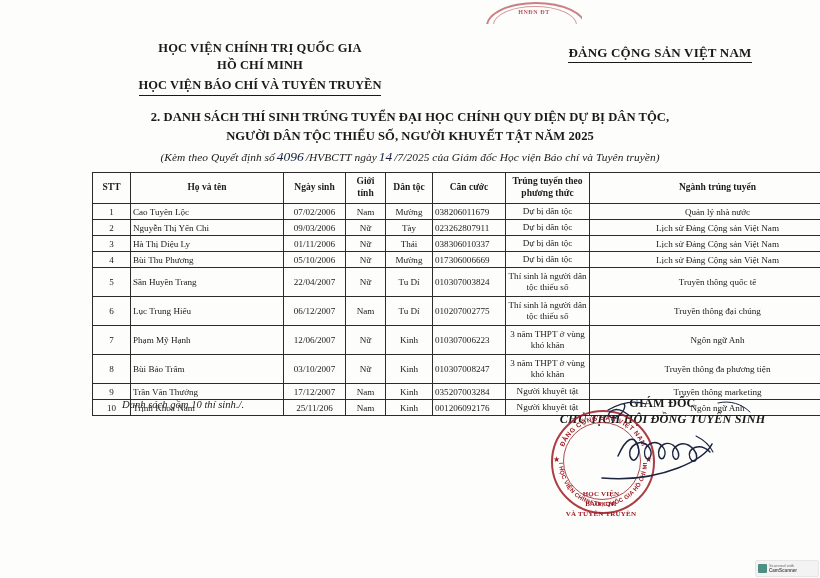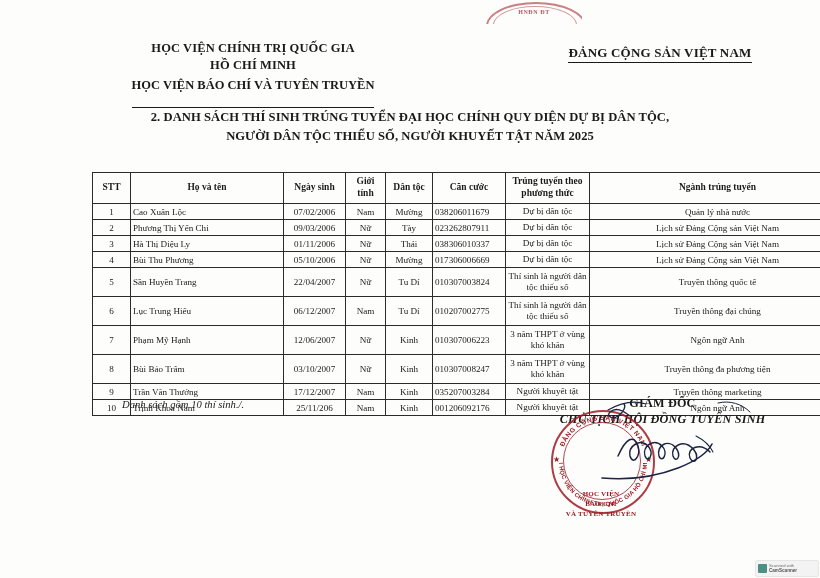--- a/index.html
+++ b/index.html
@@ -61,38 +61,38 @@
     font-size: 6px;
     letter-spacing: .6px;
     color: #9e1b24;
     font-weight: bold;
     opacity: .75;
   }
 
   
   .hdr-left {
     position: absolute;
-    left: 68px;
+    left: 75px;
     top: 40px;
     width: 370px;
     text-align: center;
     line-height: 1.32;
   }
   .hdr-left .l1,
   .hdr-left .l2 {
     font-size: 12.5px;
     font-weight: bold;
     letter-spacing: .1px;
   }
   .hdr-left .l3 {
     font-size: 12.5px;
     font-weight: bold;
     display: inline-block;
     border-bottom: 1.3px solid #1a1a1a;
-    padding-bottom: 13px;
+    padding-bottom: 1px;
     margin-top: 1px;
   }
 
   .hdr-right {
     position: absolute;
     left: 520px;
     top: 43px;
     width: 280px;
     text-align: center;
   }
@@ -314,20 +314,23 @@
     <div><span class="l3">HỌC VIỆN BÁO CHÍ VÀ TUYÊN TRUYỀN</span></div>
   </div>
 
   <div class="hdr-right">
     <span class="l1">ĐẢNG CỘNG SẢN VIỆT NAM</span>
   </div>
 
   <div class="title-block">
     <div class="t1">2. DANH SÁCH THÍ SINH TRÚNG TUYỂN ĐẠI HỌC CHÍNH QUY DIỆN DỰ BỊ DÂN TỘC,</div>
     <div class="t2">NGƯỜI DÂN TỘC THIỂU SỐ, NGƯỜI KHUYẾT TẬT NĂM 2025</div>
+    <div class="t3">
+      <span>(Kèm theo Quyết định số</span><span class="hand">4096</span><span>/HVBCTT ngày</span><span class="hand">14</span><span>/7/2025 của Giám đốc Học viện Báo chí và Tuyên truyền)</span>
+    </div>
   </div>
 
   <div class="tbl-wrap">
     <table class="doc">
       <colgroup>
         <col style="width:38px">
         <col style="width:153px">
         <col style="width:62px">
         <col style="width:40px">
         <col style="width:47px">
@@ -343,31 +346,31 @@
           <th>Giới tính</th>
           <th>Dân tộc</th>
           <th>Căn cước</th>
           <th>Trúng tuyển theo phương thức</th>
           <th>Ngành trúng tuyển</th>
         </tr>
       </thead>
       <tbody>
         <tr>
           <td class="c-stt">1</td>
-          <td class="c-name">Cao Xuân Lộc</td>
+          <td class="c-name">Cao Tuyên Lộc</td>
           <td class="c-dob">07/02/2006</td>
           <td class="c-sex">Nam</td>
           <td class="c-eth">Mường</td>
           <td class="c-id">038206011679</td>
           <td class="c-meth">Dự bị dân tộc</td>
           <td class="c-major">Quản lý nhà nước</td>
         </tr>
         <tr>
           <td class="c-stt">2</td>
-          <td class="c-name">Phương Thị Yến Chi</td>
+          <td class="c-name">Nguyễn Thị Yến Chi</td>
           <td class="c-dob">09/03/2006</td>
           <td class="c-sex">Nữ</td>
           <td class="c-eth">Tày</td>
           <td class="c-id">023262807911</td>
           <td class="c-meth">Dự bị dân tộc</td>
           <td class="c-major">Lịch sử Đảng Cộng sản Việt Nam</td>
         </tr>
         <tr>
           <td class="c-stt">3</td>
           <td class="c-name">Hà Thị Diệu Ly</td>

